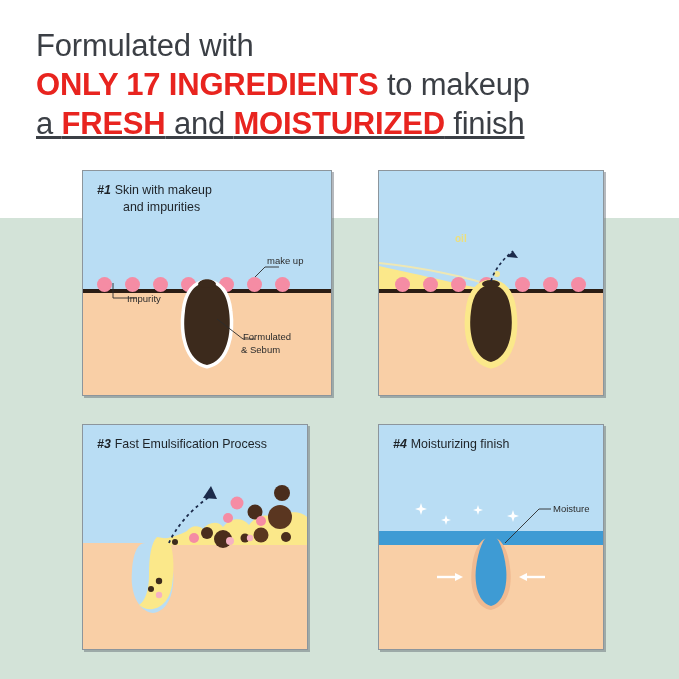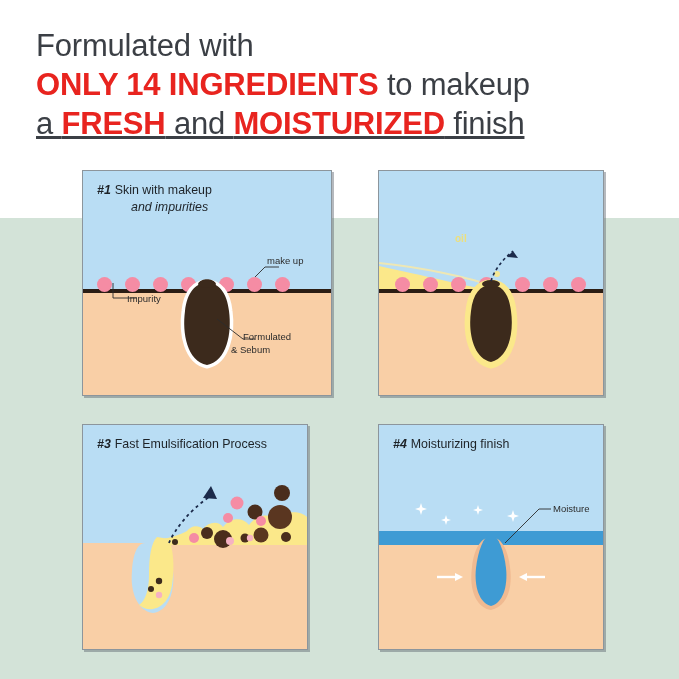--- a/index.html
+++ b/index.html
@@ -87,21 +87,21 @@
 </style>
 </head>
 <body>
 
 <div id="root">
 
   <div class="bg-mint"></div>
 
   <div class="headline">
     <span class="l1 hl-dark">Formulated with</span>
-    <span class="l2"><span class="hl-red">ONLY 14 INGREDIENTS</span><span class="hl-dark"> to makeup</span></span>
+    <span class="l2"><span class="hl-red">ONLY 17 INGREDIENTS</span><span class="hl-dark"> to makeup</span></span>
     <span class="l3"><span class="hl-dark">a </span><span class="hl-red">FRESH</span><span class="hl-dark"> and </span><span class="hl-red">MOISTURIZED</span><span class="hl-dark"> finish</span></span>
   </div>
 
   <div class="panel" id="panel1">
     <div class="panel-inner">
 
       <div class="skin" style="top:118px;"></div>
       <div class="skinline" style="top:118px;"></div>
 
       <div class="dot pink" style="left:14px;top:106px;width:15px;height:15px;"></div>
@@ -119,27 +119,27 @@
         <ellipse cx="112" cy="113" rx="9" ry="4" fill="#3c2a1c"></ellipse>
 
         <path d="M18 112 L 18 127 L 42 127" fill="none" stroke="#2b2b2b" stroke-width="0.9"></path>
         <path d="M160 106 L 170 96" fill="none" stroke="#2b2b2b" stroke-width="0.9"></path>
         <path d="M170 96 L 184 96" fill="none" stroke="#2b2b2b" stroke-width="0.9"></path>
         <path d="M122 148 L 148 168 L 160 168" fill="none" stroke="#2b2b2b" stroke-width="0.9"></path>
       </svg>
 
       <div class="panel-title">
         <span class="num">#1</span><span>Skin with makeup</span><br>
-        <span style="margin-left:34px;font-style:italic;">and impurities</span>
+        <span style="margin-left:26px;">and impurities</span>
       </div>
 
       <div class="lbl" style="left:184px;top:84px;">make up</div>
       <div class="lbl" style="left:44px;top:122px;">Impurity</div>
       <div class="lbl" style="left:160px;top:160px;">Formulated</div>
-      <div class="lbl" style="left:148px;top:173px;text-align:center;">&amp; Sebum</div>
+      <div class="lbl" style="left:158px;top:173px;text-align:center;">&amp; Sebum</div>
     </div>
   </div>
 
   <div class="panel" id="panel2">
     <div class="panel-inner">
 
       <div class="skin" style="top:118px;"></div>
 
       <svg class="svgl" viewBox="0 0 224 224">
         <path d="M0 95 L 0 120 L 118 120 C 100 118 60 108 0 95 Z" fill="#fbe88a"></path>

